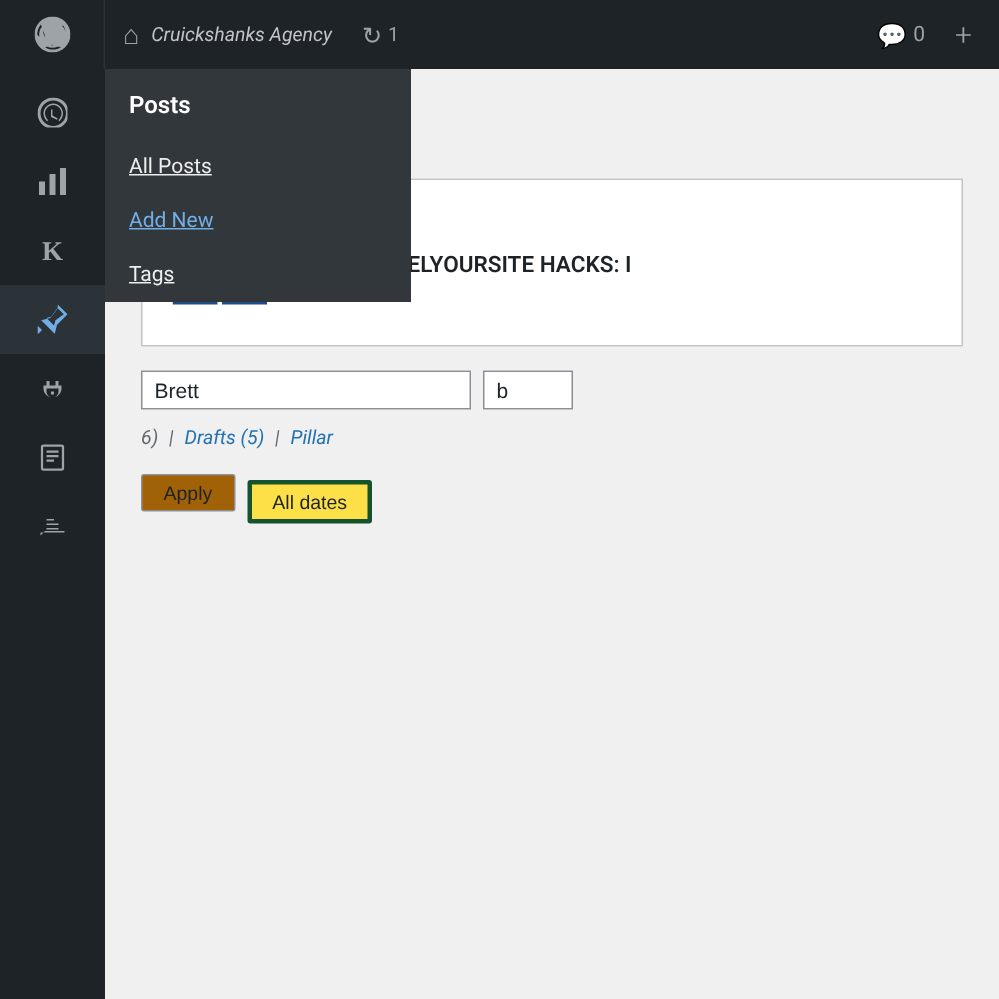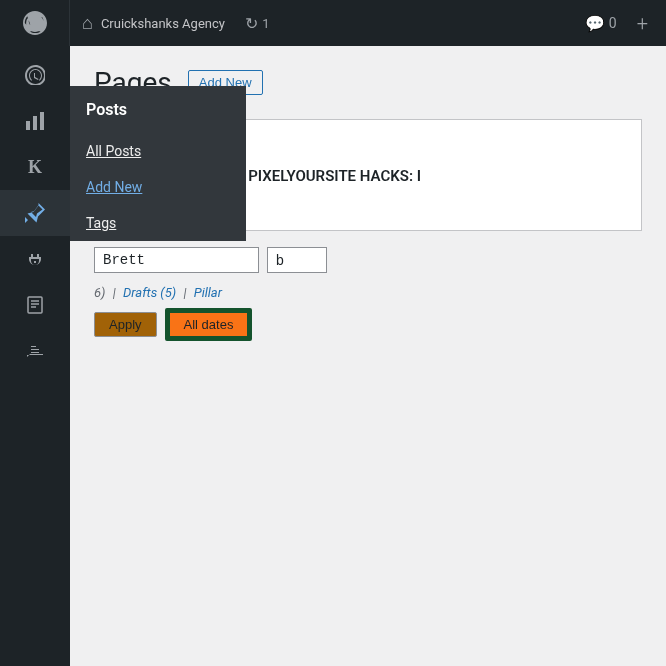--- a/index.html
+++ b/index.html
@@ -45,20 +45,21 @@
       font-size: 13px;
       gap: 8px;
     }
     .home-icon {
       font-size: 18px;
       color: #9ea3a8;
     }
     .site-name {
       color: #c3c4c7;
       font-size: 13px;
+      font-style: italic;
     }
     .admin-bar-actions {
       display: flex;
       align-items: center;
       gap: 4px;
       margin-left: 8px;
       color: #9ea3a8;
       font-size: 13px;
     }
     .admin-bar-right {
@@ -172,24 +173,23 @@
     .filter-row {
       display: flex;
       align-items: center;
       gap: 8px;
       margin-bottom: 12px;
     }
     .search-input {
       padding: 4px 8px;
       border: 1px solid #8c8f94;
       font-size: 14px;
-      width: 165px;
+      width: 220px;
       color: #1d2327;
       background: #fff;
-      font-family: Liberation Mono, monospace;
     }
     .filter-input-2 {
       padding: 4px 8px;
       border: 1px solid #8c8f94;
       font-size: 14px;
       width: 60px;
       color: #1d2327;
       background: #fff;
     }
 
@@ -220,38 +220,38 @@
       padding: 4px 14px;
       border: 1px solid #8c8f94;
       background: #a16207;
       color: #1d2327;
       font-size: 13px;
       cursor: pointer;
       border-radius: 2px;
     }
     .dates-btn {
       padding: 4px 14px;
-      border: 5px solid #14532d;
-      background: #f97316;
+      border: 3px solid #14532d;
+      background: #fde047;
       color: #1d2327;
       font-size: 13px;
       cursor: pointer;
       border-radius: 2px;
+      margin-top: 12px;
     }
 
     
     .flyout-menu {
       position: fixed;
       top: 46px;
       left: 70px;
-      width: 176px;
+      width: 204px;
       background: #32373c;
       z-index: 200;
       padding: 0;
-      margin-top: 40px;
     }
     .flyout-title {
       padding: 14px 16px;
       font-size: 16px;
       font-weight: 600;
       color: #fff;
       border-bottom: none;
     }
     .flyout-item {
       padding: 10px 16px;

